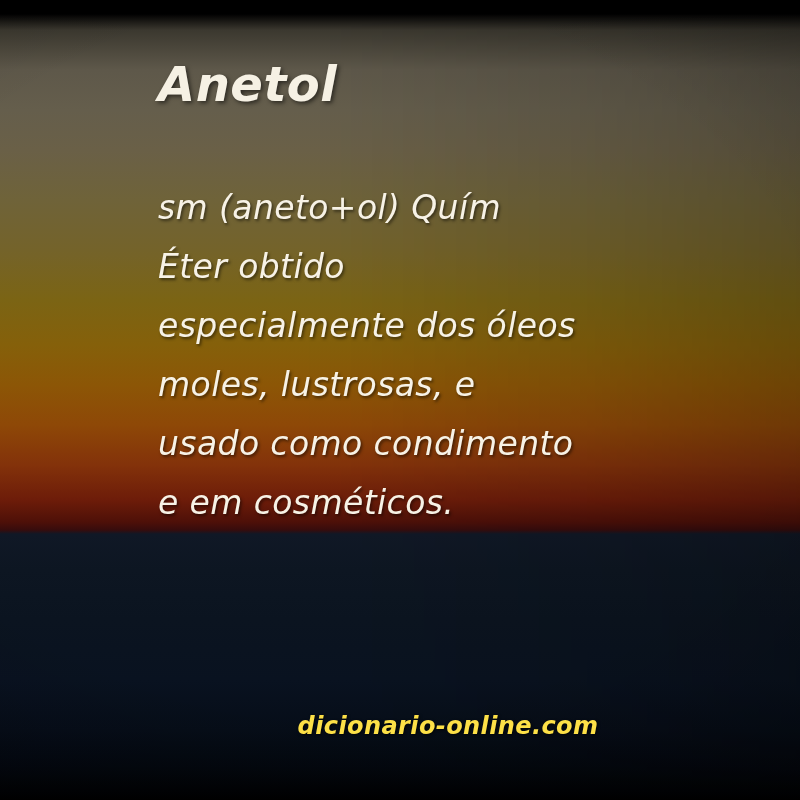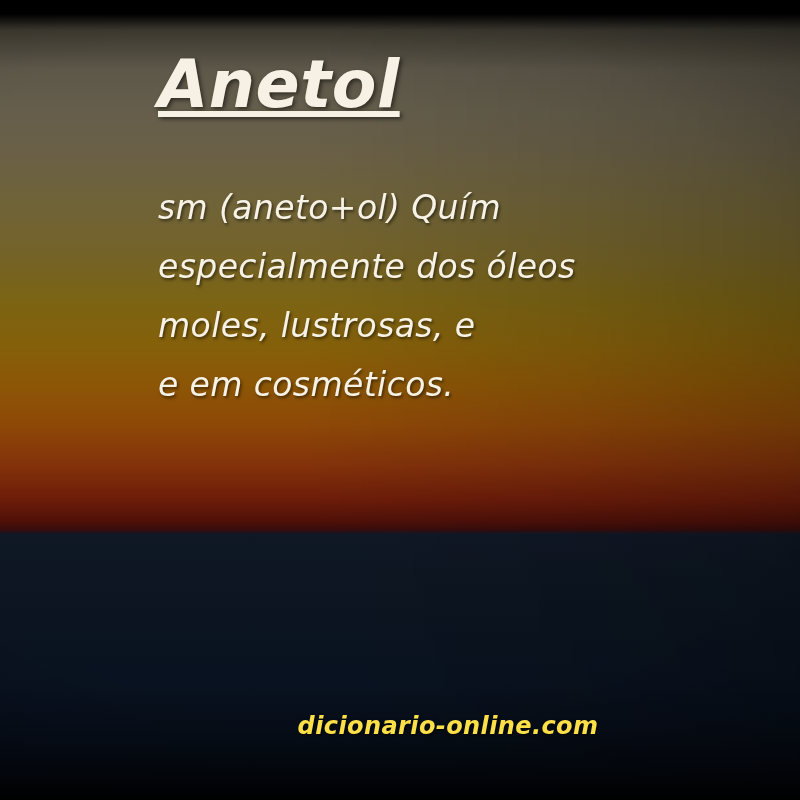--- a/index.html
+++ b/index.html
@@ -76,31 +76,30 @@
   
   .content {
     position: absolute;
     inset: 0;
     z-index: 5;
   }
 
   .headword {
     position: absolute;
     left: 158px;
-    top: 52px;
+    top: 60px;
     font-family: "DejaVu Sans", sans-serif;
     font-style: italic;
     font-weight: bold;
-    font-size: 65px;
+    font-size: 48px;
     line-height: 1.0;
     letter-spacing: 0.5px;
     color: #f6f1e4;
     text-shadow: 2px 2px 4px rgba(0,0,0,0.55);
     white-space: nowrap;
-    text-decoration: underline;
   }
 
   .definition {
     position: absolute;
     left: 158px;
     top: 178px;
     width: 540px;
   }
   .def-line {
     font-family: "DejaVu Sans", sans-serif;
@@ -138,22 +137,24 @@
   <div class="bg-base"></div>
   <div class="bg-hshade"></div>
   <div class="bg-vignette"></div>
 
   <div class="content">
 
     <div class="headword">Anetol</div>
 
     <div class="definition">
       <div class="def-line">sm (aneto+ol) Quím</div>
+      <div class="def-line">Éter obtido</div>
       <div class="def-line">especialmente dos óleos</div>
       <div class="def-line">moles, lustrosas, e</div>
+      <div class="def-line">usado como condimento</div>
       <div class="def-line">e em cosméticos.</div>
     </div>
 
     <div class="watermark">
       <span>dicionario-online.com</span>
     </div>
 
   </div>
 </div>
 

